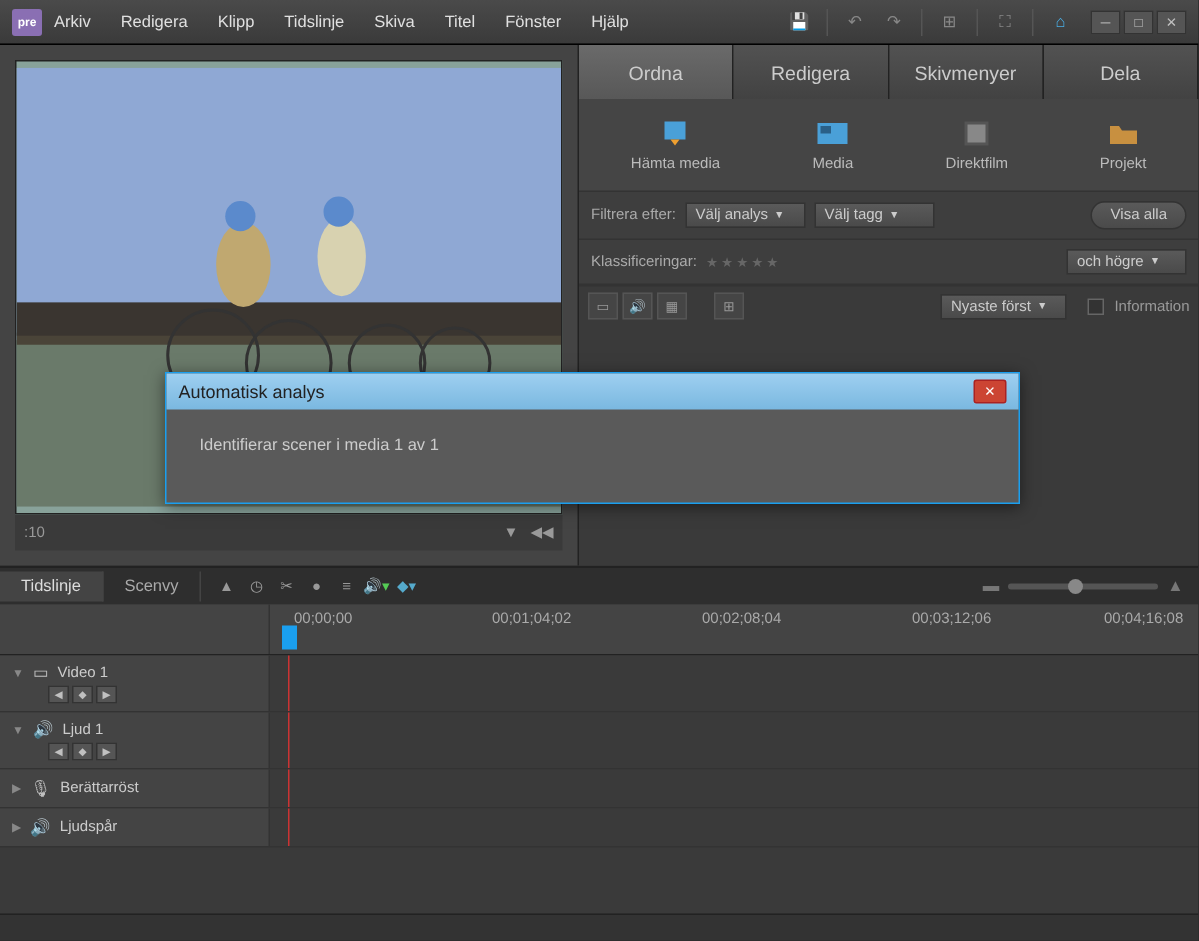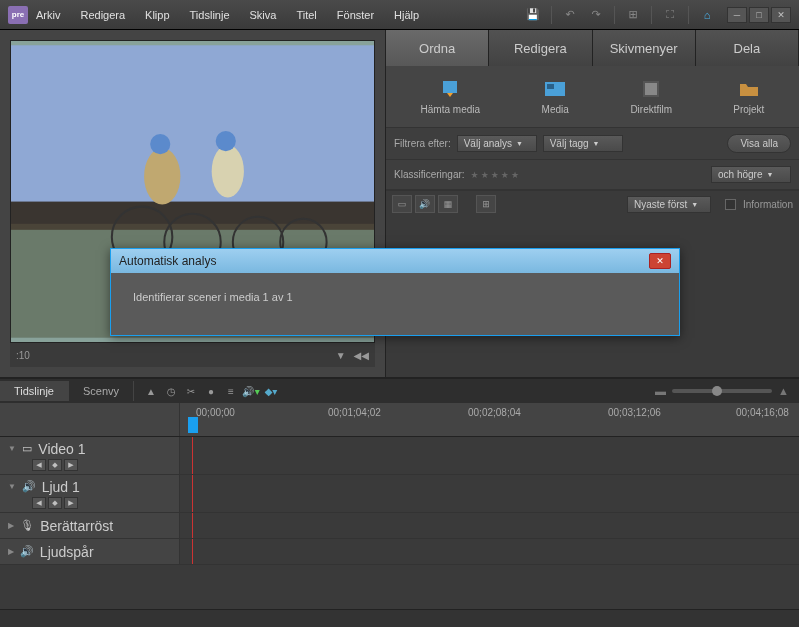--- a/index.html
+++ b/index.html
@@ -60,21 +60,21 @@
 .ruler-gutter { width: 180px; border-right: 1px solid #333; }
 .ruler-marks { flex: 1; position: relative; }
 .time-mark { position: absolute; top: 4px; font-size: 10px; color: #aaa; }
 .playhead { position: absolute; left: 8px; top: 14px; width: 10px; height: 16px; background: #1a9fef; }
 
 .tracks { flex: 1; display: flex; flex-direction: column; }
 .track-row { display: flex; height: 38px; border-bottom: 1px solid #333; }
 .track-header { width: 180px; background: #444; display: flex; flex-direction: column; justify-content: center; padding: 2px 8px; gap: 2px; border-right: 1px solid #333; }
 .track-head-top { display: flex; align-items: center; gap: 6px; }
 .track-toggle { font-size: 8px; color: #888; }
-.track-name { font-size: 14px; color: #ccc; }
+.track-name { font-size: 10px; color: #ccc; }
 .track-nav { display: flex; gap: 2px; margin-left: 24px; }
 .track-nav-btn { width: 14px; height: 12px; background: #555; border: 1px solid #333; font-size: 7px; display: flex; align-items: center; justify-content: center; }
 .track-content { flex: 1; background: #3a3a3a; position: relative; }
 .playhead-line { position: absolute; left: 12px; top: 0; bottom: 0; width: 1px; background: #c33; }
 
 .timeline-footer { height: 18px; background: #333; border-top: 1px solid #222; }
 
 
 .dialog-overlay { position: absolute; top: 248px; left: 110px; width: 570px; background: #5a5a5a; border: 1px solid #1a9fef; box-shadow: 0 2px 10px rgba(0,0,0,.5); }
 .dialog-title { background: linear-gradient(#9ecff0, #7ab8e0); padding: 4px 8px; color: #222; font-size: 12px; display: flex; justify-content: space-between; align-items: center; }

